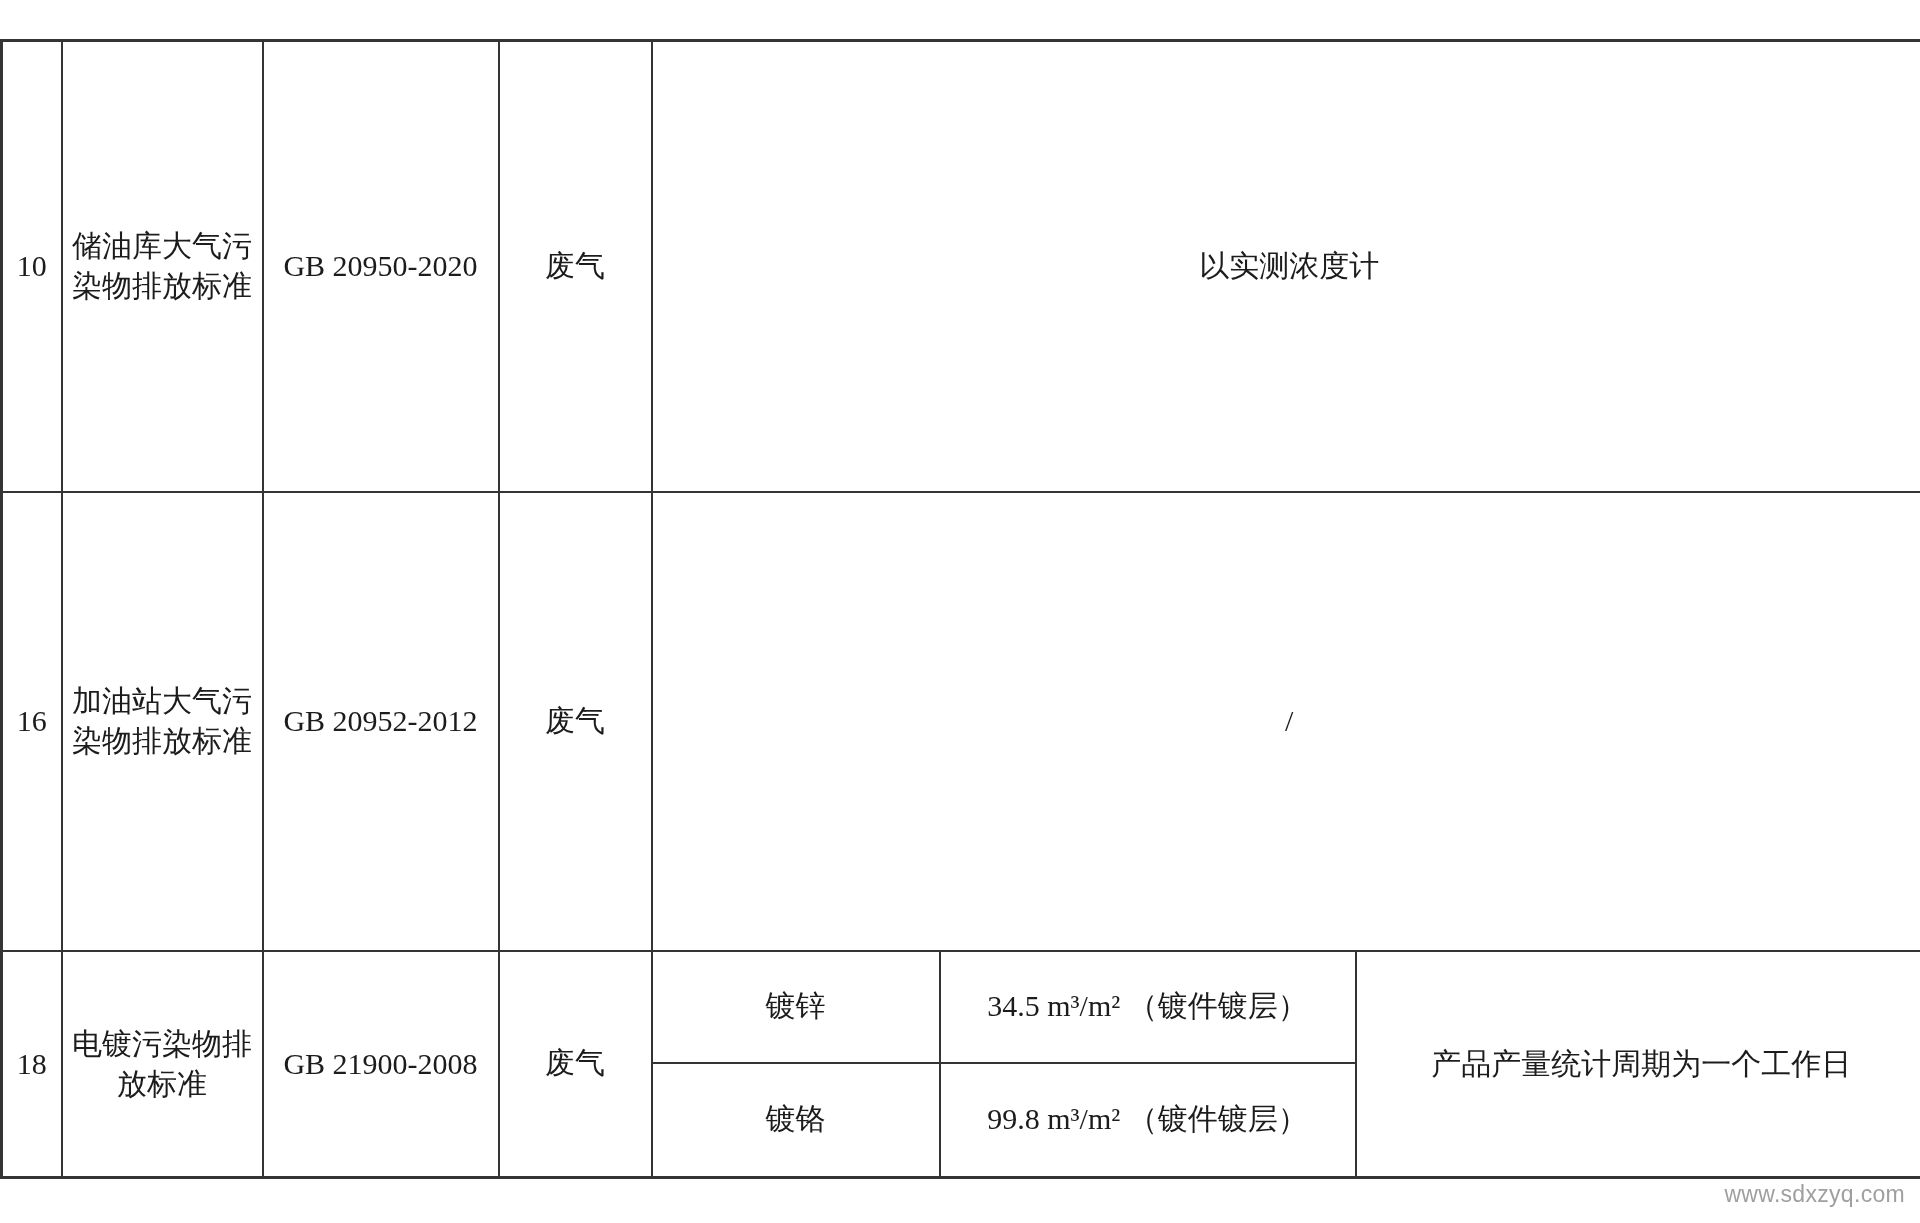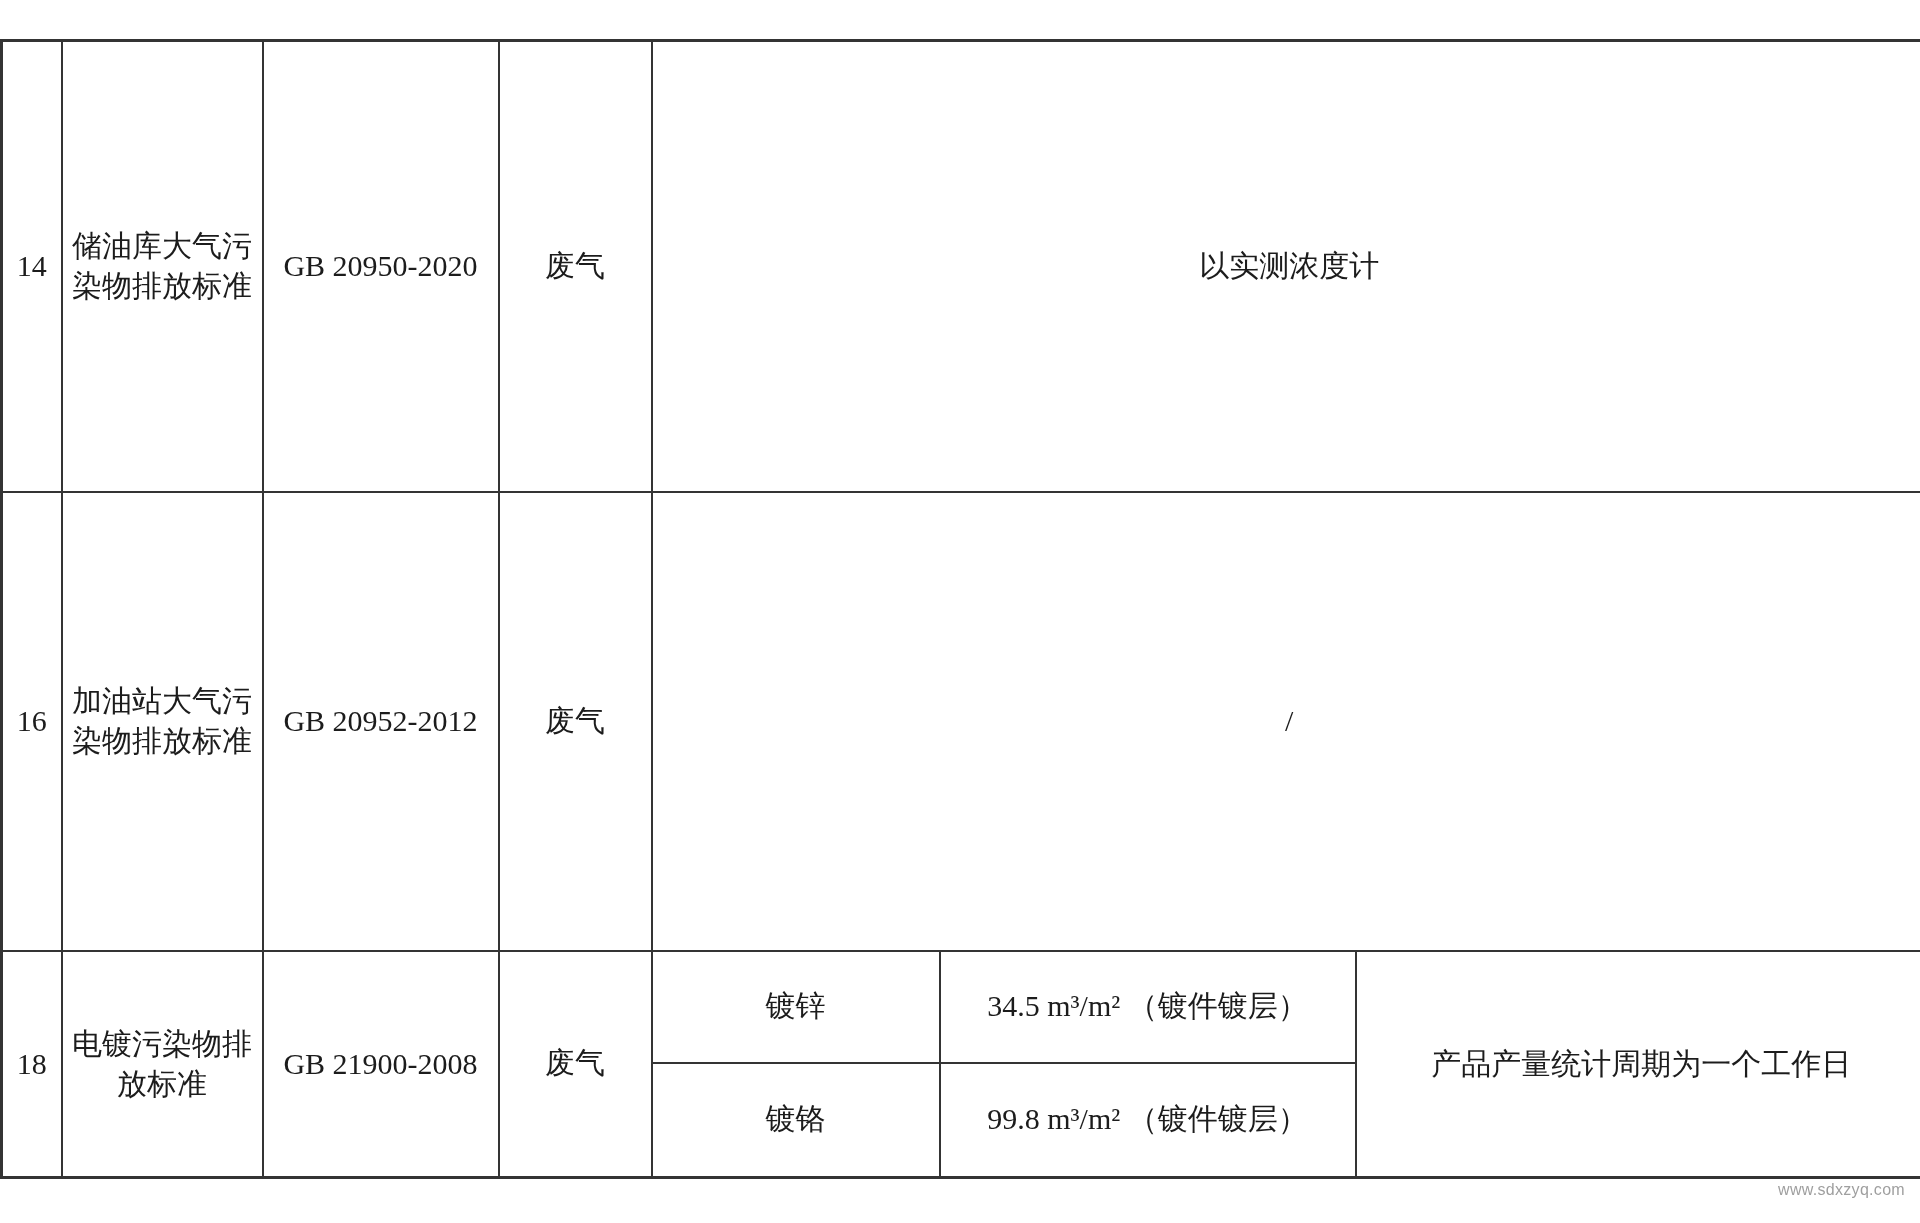--- a/index.html
+++ b/index.html
@@ -43,21 +43,21 @@
   tr.row-sub-b  { height: 115px; }
   td.c-name { line-height: 40px; padding: 0 2px; }
   td.c-code { white-space: nowrap; }
   td.c-value { white-space: nowrap; }
   td.c-remark { line-height: 42px; }
   .watermark {
     position: absolute;
     top: 1181px;
     right: 15px;
     font-family: "Liberation Sans", "DejaVu Sans", sans-serif;
-    font-size: 16px;
+    font-size: 23px;
     color: #9f9f9f;
     letter-spacing: 0.3px;
   }
 </style>
 </head>
 <body>
 
 <div class="page">
 
   <table class="std-table">
@@ -66,21 +66,21 @@
       <col style="width:201px">
       <col style="width:236px">
       <col style="width:153px">
       <col style="width:288px">
       <col style="width:416px">
       <col style="width:572px">
     </colgroup>
 
     <tbody>
         <tr class="row-tall-a">
-      <td class="c-no">14</td>
+      <td class="c-no">10</td>
       <td class="c-name">储油库大气污染物排放标准</td>
       <td class="c-code">GB 20950-2020</td>
       <td class="c-type">废气</td>
       <td class="c-content" colspan="3">以实测浓度计</td>
     </tr>
 
     <tr class="row-tall-b">
       <td class="c-no">16</td>
       <td class="c-name">加油站大气污染物排放标准</td>
       <td class="c-code">GB 20952-2012</td>

